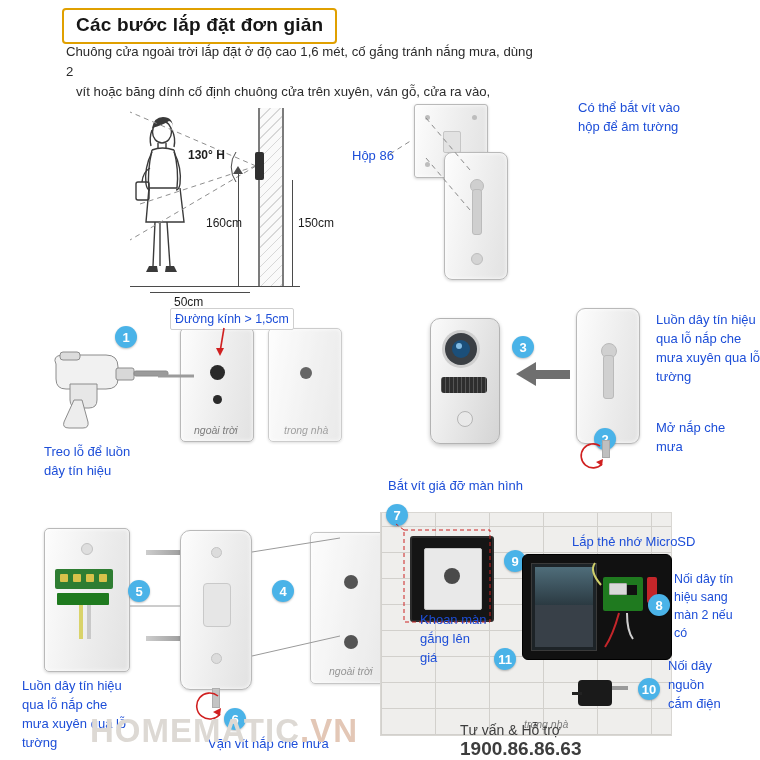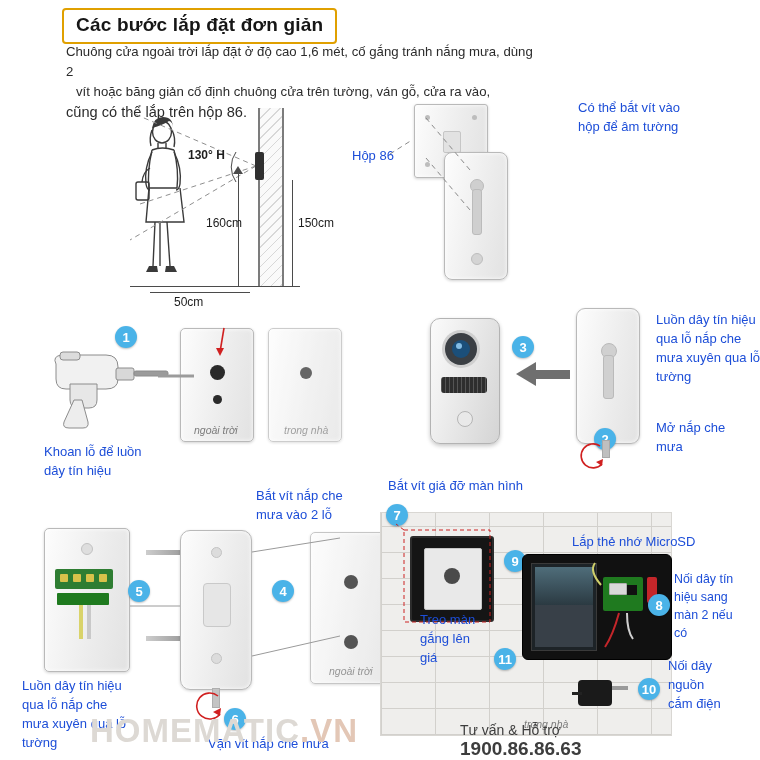--- a/index.html
+++ b/index.html
@@ -95,22 +95,21 @@
 </style>
 </head>
 <body>
 
 <div class="abs" id="title-box">
   <span>Các bước lắp đặt đơn giản</span>
 </div>
 
 <div class="abs" id="intro">
   <div>Chuông cửa ngoài trời lắp đặt ở độ cao 1,6 mét, cố gắng tránh nắng mưa, dùng 2</div>
-  <div class="l2">vít hoặc băng giản cố định chuông cửa trên tường, ván gỗ, cửa ra vào,</div>
-  <div class="l3">cũng có thể lắp trên hộp 86.</div>
+  <div class="l2">vít hoặc băng dính cố định chuông cửa trên xuyên, ván gỗ, cửa ra vào,</div>
 </div>
 
 <div class="abs" style="left:110px;top:108px;width:300px;height:190px;">
 
   <svg width="86" height="180" viewBox="0 0 86 180" style="position:absolute;left:12px;top:8px;">
     <g fill="none" stroke="#3a3a3a" stroke-width="1.4">
 
       <ellipse cx="40" cy="16" rx="9.5" ry="11"></ellipse>
 
       <path d="M30 12 q2 -11 11 -11 q10 0 10 11 q0 -6 -4 -7 q-6 4 -17 7z" fill="#3a3a3a" stroke="none"></path>
@@ -217,31 +216,32 @@
     <div class="abs hole" style="left:29px;top:36px;width:15px;height:15px;"></div>
     <div class="abs hole" style="left:32px;top:66px;width:9px;height:9px;"></div>
     <div class="abs plate-tag" style="left:13px;bottom:5px;">ngoài trời</div>
   </div>
 
   <div class="abs plate" style="left:228px;top:28px;width:72px;height:112px;opacity:.72;">
     <div class="abs hole" style="left:31px;top:38px;width:12px;height:12px;"></div>
     <div class="abs plate-tag" style="left:15px;bottom:5px;">trong nhà</div>
   </div>
 
+  <div class="abs cap sm" style="left:130px;top:8px;border:1px solid #cfcfcf;background:#fff;padding:1px 4px;border-radius:2px;">Đường kính &gt; 1,5cm</div>
   <svg width="80" height="34" style="position:absolute;left:160px;top:26px;">
     <line x1="24" y1="2" x2="20" y2="26" stroke="#d02020" stroke-width="1.6"></line>
     <path d="M20 30 l-4 -8 l8 0 z" fill="#d02020"></path>
   </svg>
 
   <svg width="60" height="20" style="position:absolute;left:118px;top:66px;">
     <line x1="0" y1="10" x2="36" y2="10" stroke="#9b9b9b" stroke-width="3"></line>
   </svg>
 
   <div class="abs cap" style="left:4px;top:142px;width:200px;">
-    <div>Khoan lỗ để luồn</div>
+    <div>Treo lỗ để luồn</div>
     <div>dây tín hiệu</div>
   </div>
 </div>
 
 <div class="abs" style="left:430px;top:300px;width:330px;height:170px;">
 
   <div class="abs bell" style="left:0px;top:18px;width:68px;height:124px;">
     <div class="abs lens-out" style="left:14px;top:14px;width:32px;height:32px;">
       <div class="abs lens-in" style="left:7px;top:7px;width:18px;height:18px;">
         <div class="abs lens-dot" style="left:4px;top:3px;width:6px;height:6px;"></div>
@@ -276,24 +276,20 @@
   </div>
 
   <div class="abs cap" style="left:226px;top:118px;width:150px;">
     <div>Mở nắp che</div>
     <div>mưa</div>
   </div>
 </div>
 
 <div class="abs" style="left:20px;top:486px;width:380px;height:260px;">
 
-  <div class="abs cap" style="left:236px;top:0px;width:140px;">
-    <div>Bắt vít nắp che</div>
-    <div>mưa vào 2 lỗ</div>
-  </div>
 
   <div class="abs plate" style="left:24px;top:42px;width:84px;height:142px;">
     <div class="abs" style="left:10px;top:40px;width:58px;height:20px;background:#2e7d32;border-radius:2px;">
       <div class="abs" style="left:5px;top:5px;width:8px;height:8px;background:#d8c24a;border-radius:1px;"></div>
       <div class="abs" style="left:18px;top:5px;width:8px;height:8px;background:#d8c24a;border-radius:1px;"></div>
       <div class="abs" style="left:31px;top:5px;width:8px;height:8px;background:#d8c24a;border-radius:1px;"></div>
       <div class="abs" style="left:44px;top:5px;width:8px;height:8px;background:#d8c24a;border-radius:1px;"></div>
     </div>
     <div class="abs" style="left:12px;top:64px;width:52px;height:12px;background:#1f7a1f;border-radius:1px;"></div>
     <div class="abs" style="left:34px;top:76px;width:4px;height:34px;background:#d9d36a;"></div>
@@ -387,21 +383,21 @@
   <div class="abs step" style="left:272px;top:124px;">8</div>
   <div class="abs cap sm" style="left:298px;top:100px;width:92px;">
     <div>Nối dây tín</div>
     <div>hiệu sang</div>
     <div>màn 2 nếu</div>
     <div>có</div>
   </div>
 
   <div class="abs step" style="left:118px;top:178px;">11</div>
   <div class="abs cap" style="left:44px;top:140px;width:110px;">
-    <div>Treo màn</div>
+    <div>Khoan màn</div>
     <div>gắng lên</div>
     <div>giá</div>
   </div>
 
   <div class="abs" style="left:202px;top:210px;width:34px;height:26px;background:#1a1a1a;border-radius:4px;"></div>
   <div class="abs" style="left:236px;top:216px;width:16px;height:4px;background:#9a9a9a;"></div>
   <div class="abs" style="left:196px;top:222px;width:10px;height:3px;background:#222;"></div>
   <div class="abs step" style="left:262px;top:208px;">10</div>
   <div class="abs cap" style="left:292px;top:186px;width:100px;">
     <div>Nối dây</div>

